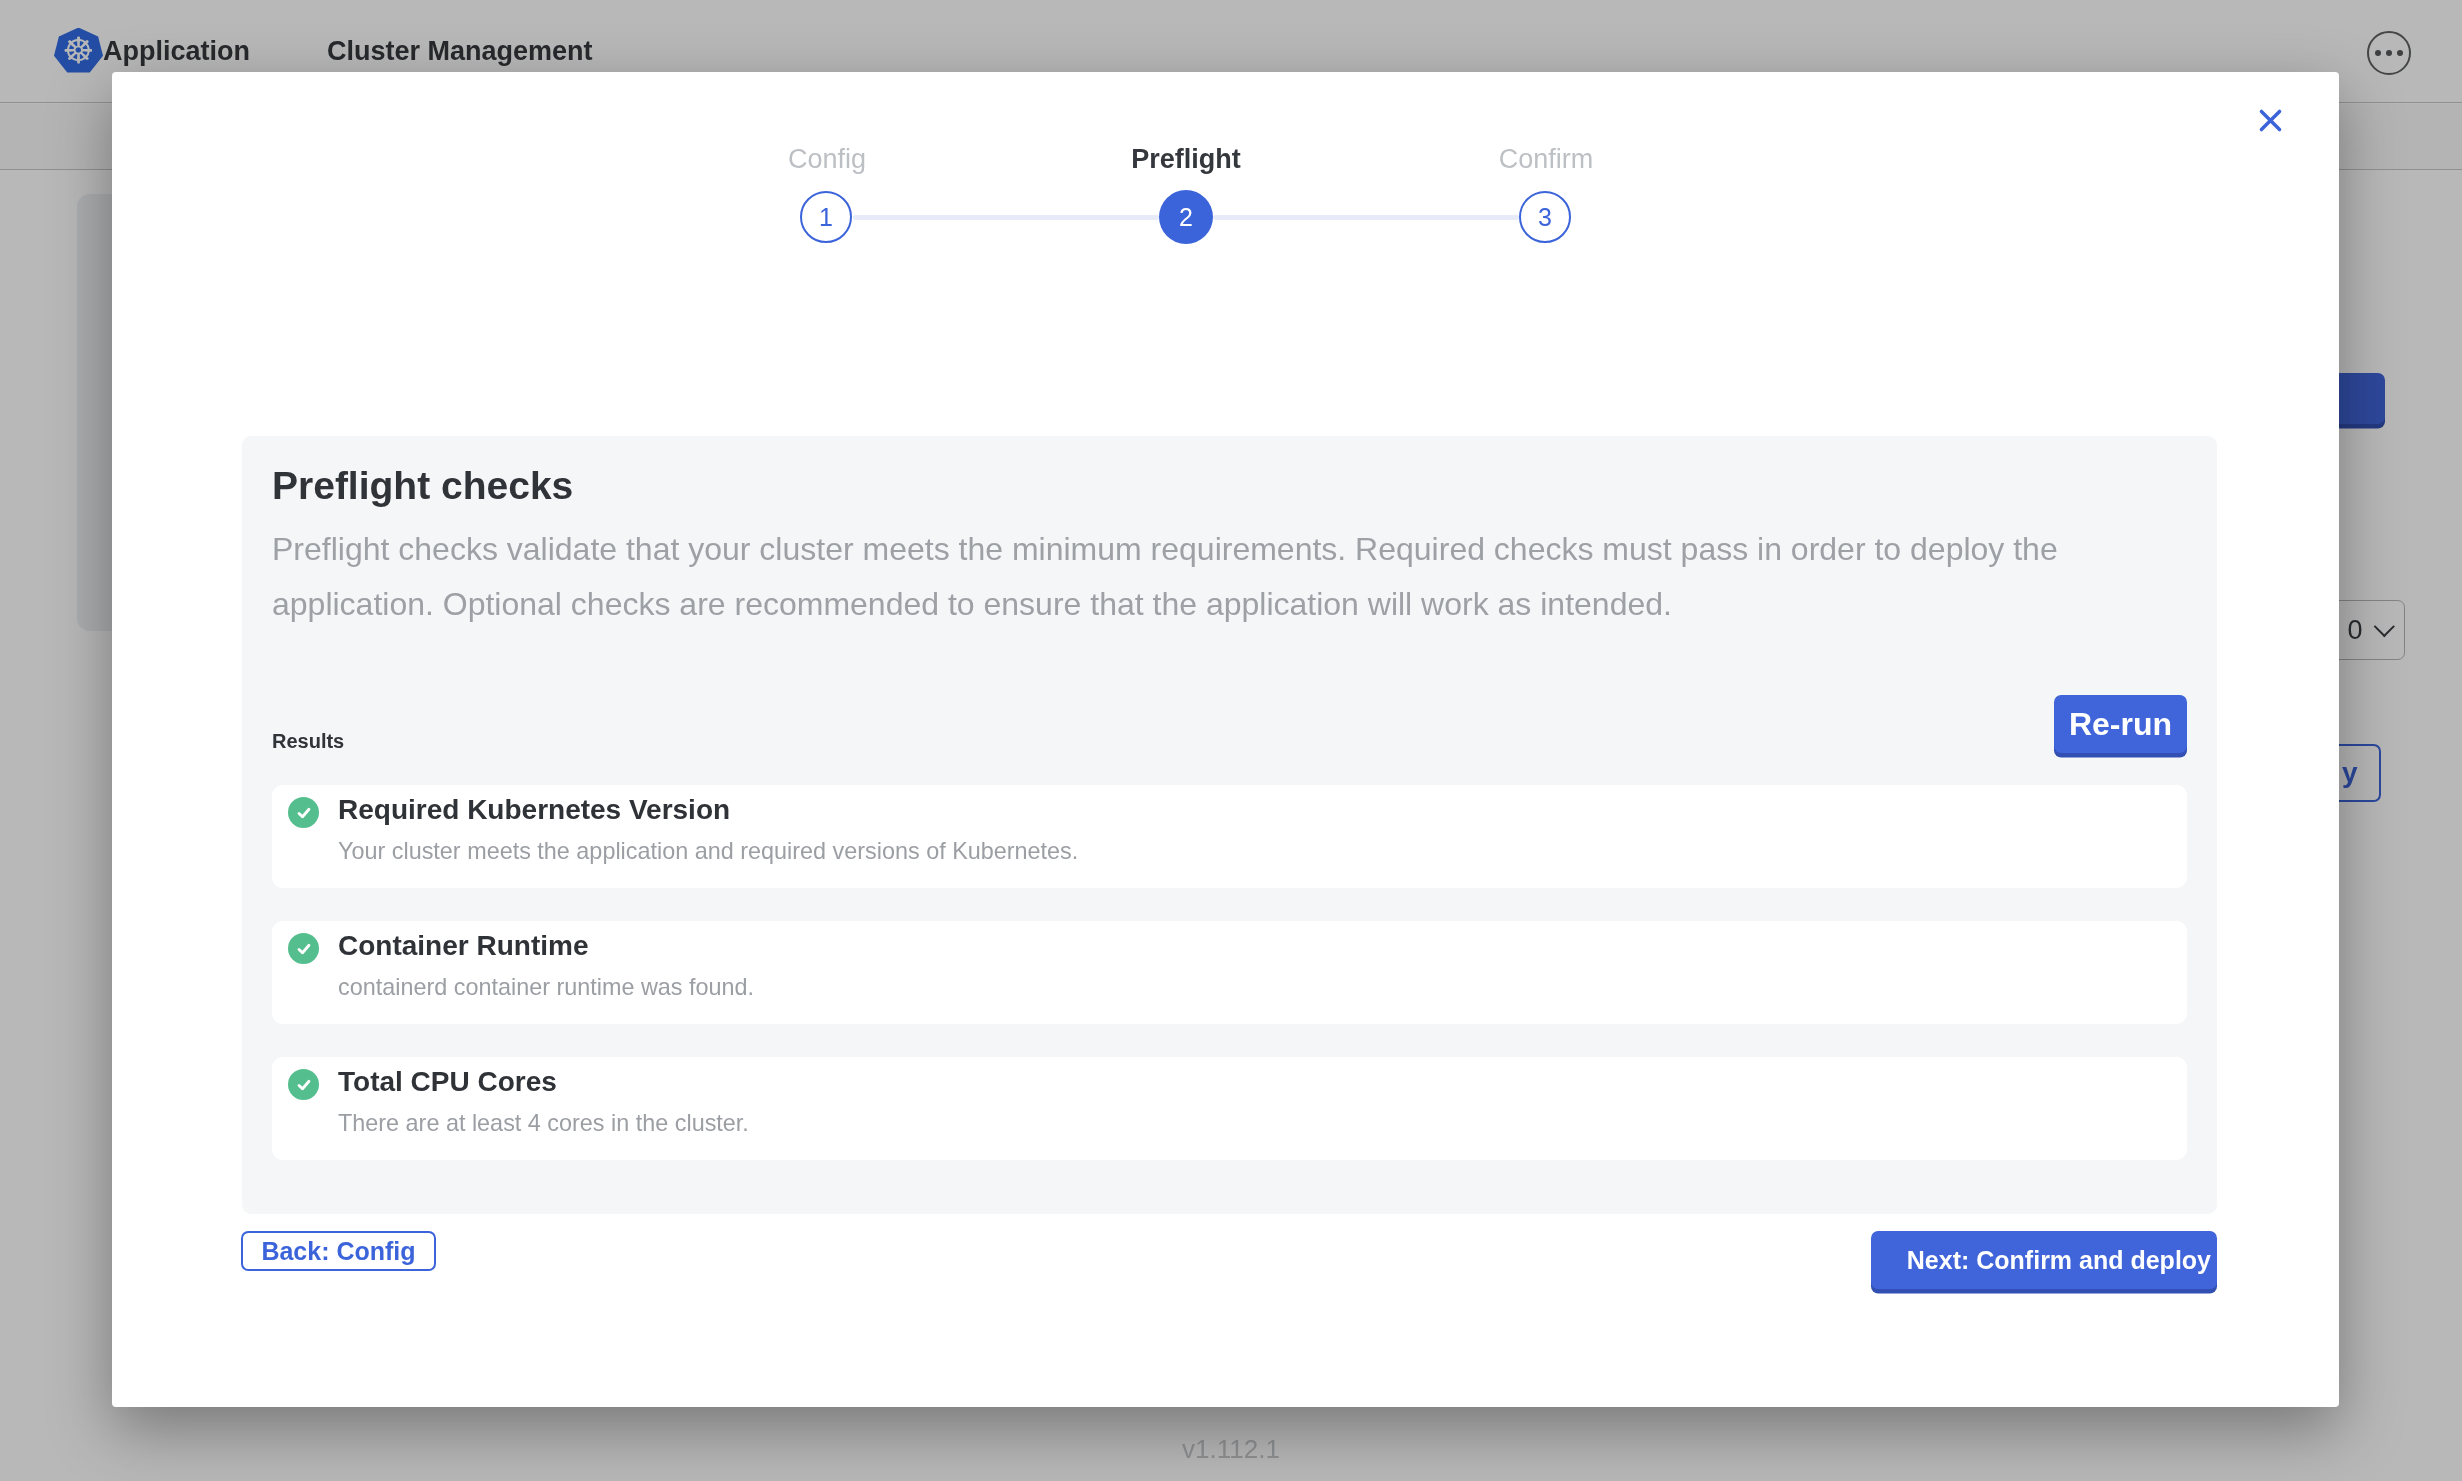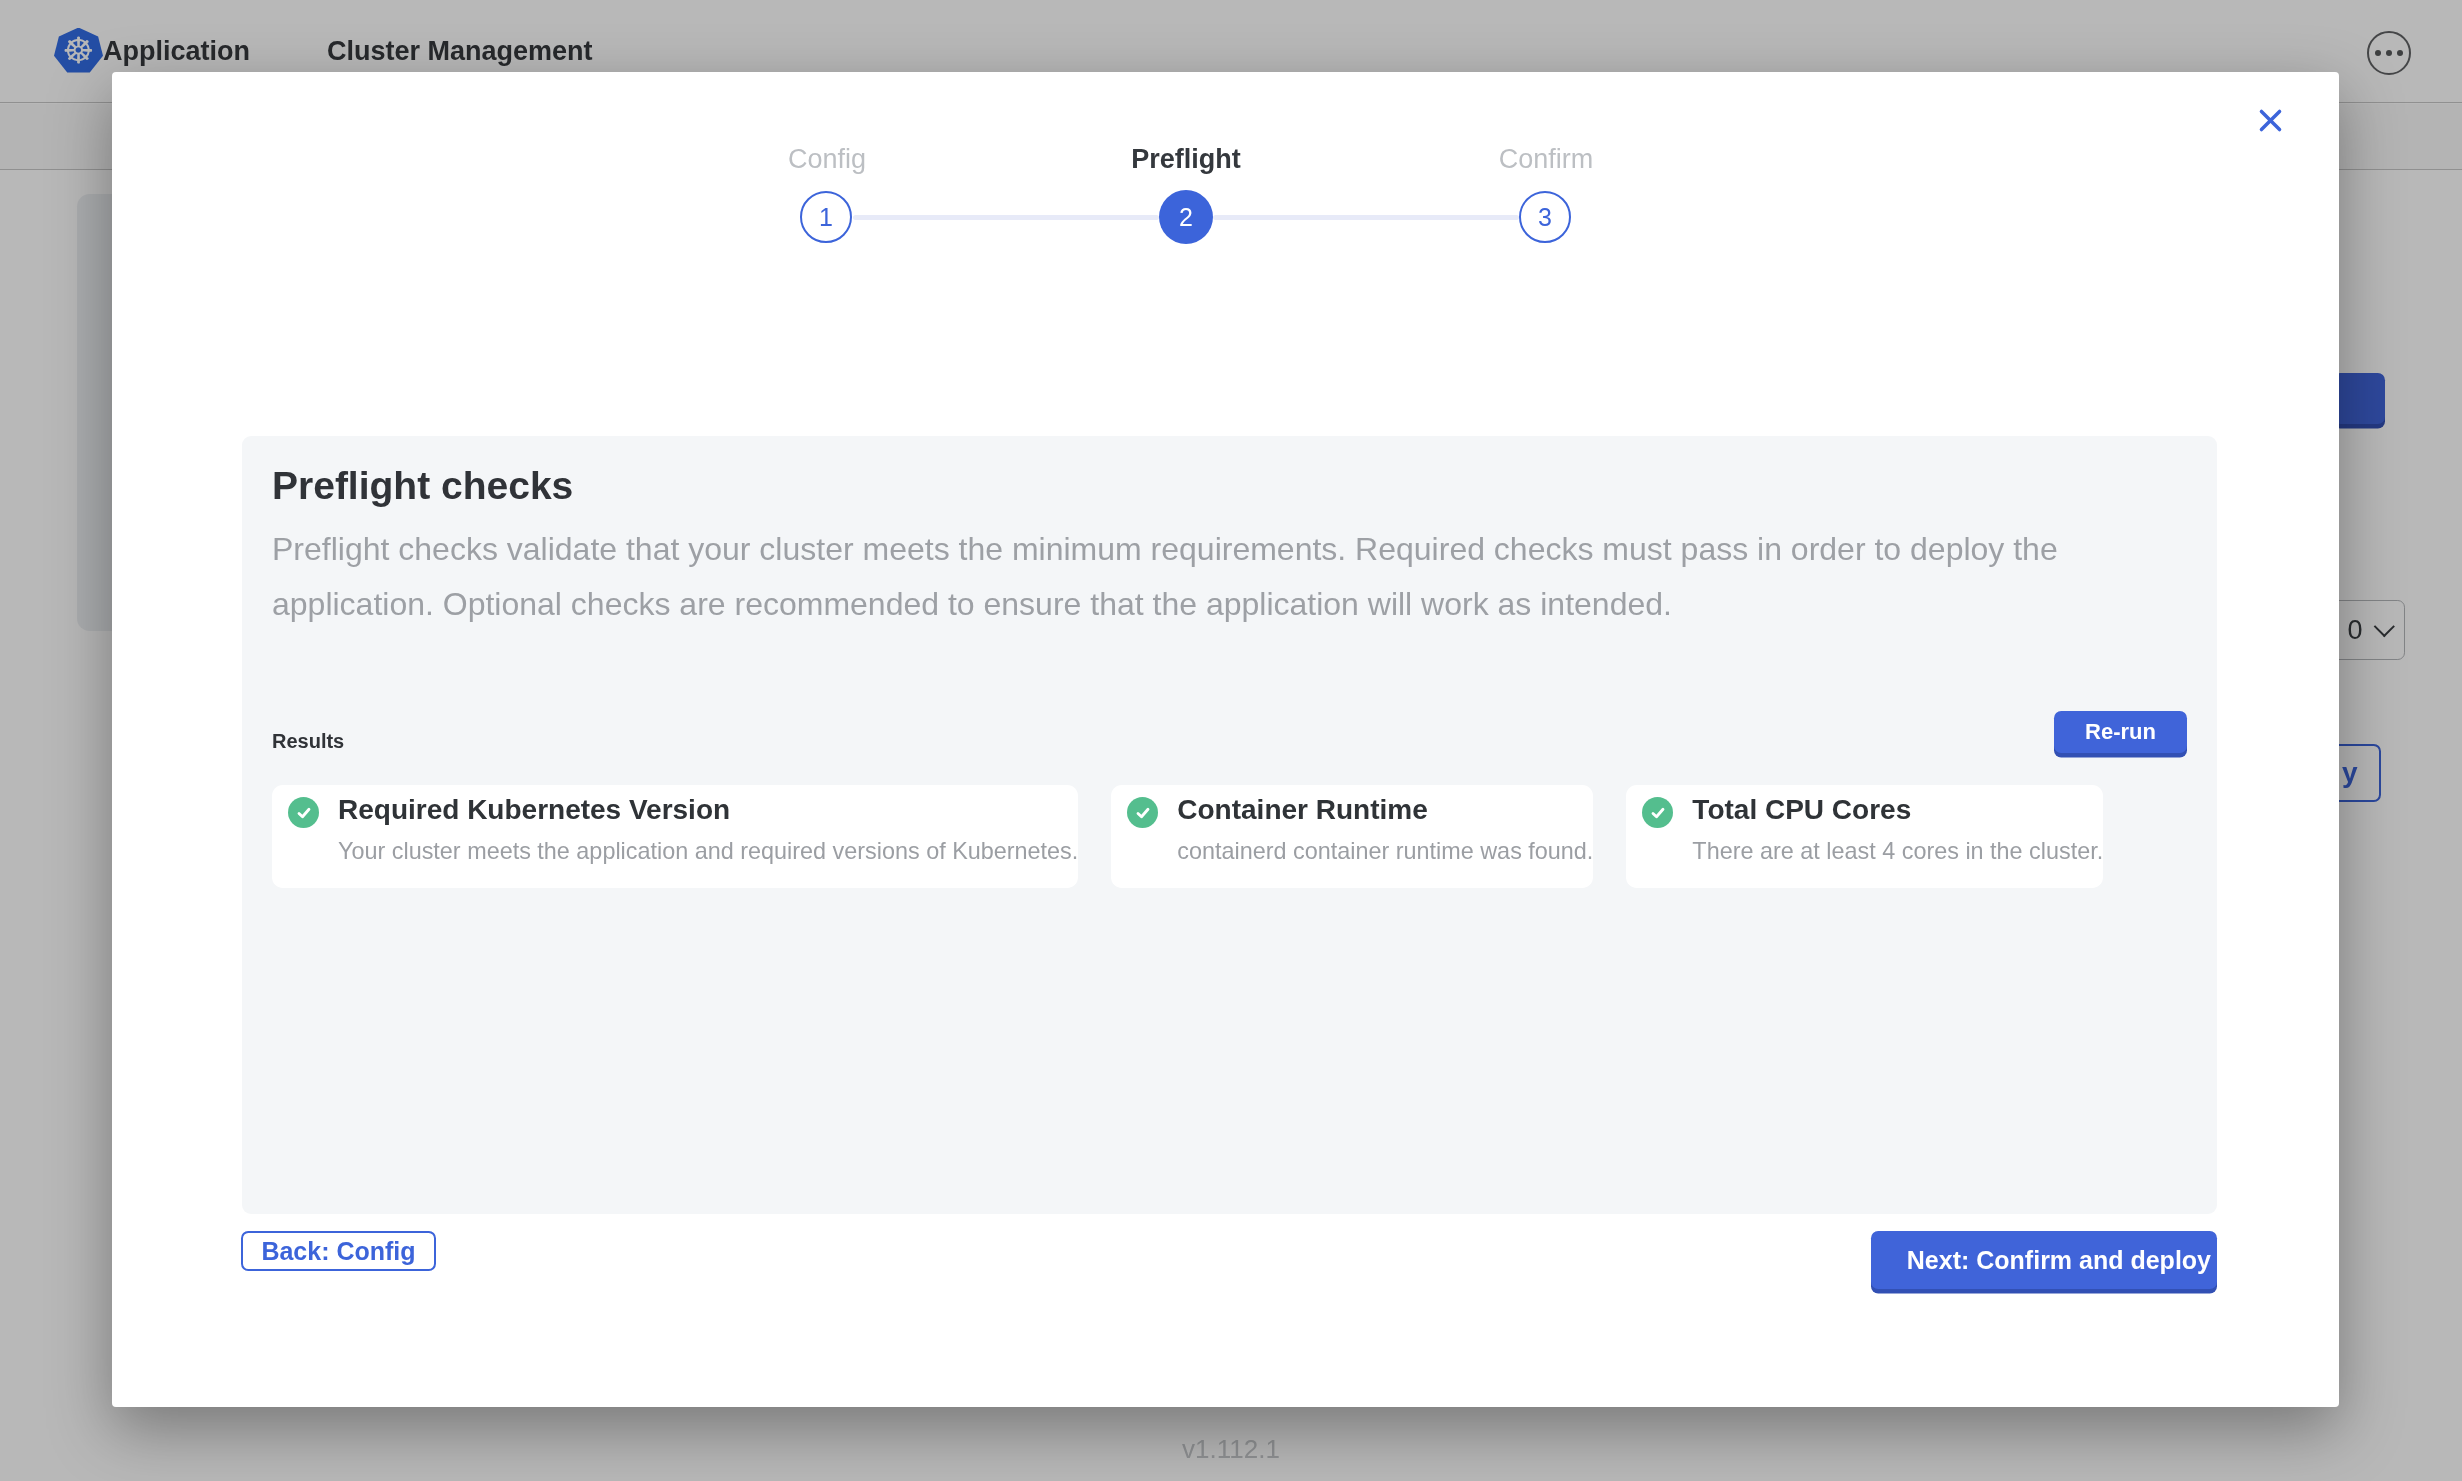--- a/index.html
+++ b/index.html
@@ -86,22 +86,22 @@
     position:absolute;left:130px;top:364px;width:1975px;height:778px;background:#f4f6f8;
     border-radius:9px;box-sizing:border-box;padding:27px 30px 0 30px;
   }
   .panel h1{margin:0;font-size:39px;line-height:45px;font-weight:700;color:#303338;}
   .panel .desc{margin:14.4px 0 0 0;font-size:32px;line-height:55px;color:#9da0a5;}
   .results-row{margin-top:63px;display:flex;justify-content:space-between;align-items:flex-end;height:58px;}
   .results-row h2{margin:0;font-size:20px;font-weight:700;color:#303338;}
   .btn{border:none;border-radius:7.2px;font-weight:700;cursor:pointer;
     font-family:"Liberation Sans","DejaVu Sans",sans-serif;}
   .btn-primary{background:var(--btn-blue);color:#fff;box-shadow:0 4.5px 0 var(--btn-edge);}
-  .rerun{width:133px;height:42px;font-size:22px;}
-  .cards{margin-top:32px;display:flex;flex-direction:row;gap:33px;}
+  .rerun{width:133px;height:58px;font-size:32px;}
+  .cards{margin-top:32px;display:flex;flex-direction:column;gap:33px;}
   .check-card{
     background:#fff;border-radius:10.8px;height:103px;display:flex;align-items:flex-start;
     padding-left:16px;box-sizing:border-box;
   }
   .check-icon{
     width:31px;height:31px;border-radius:50%;background:var(--green);flex:0 0 auto;
     margin-top:11.7px;display:flex;align-items:center;justify-content:center;
   }
   .check-text{margin-left:19px;}
   .check-title{margin-top:9px;font-size:28px;font-weight:700;color:#2f3337;}

